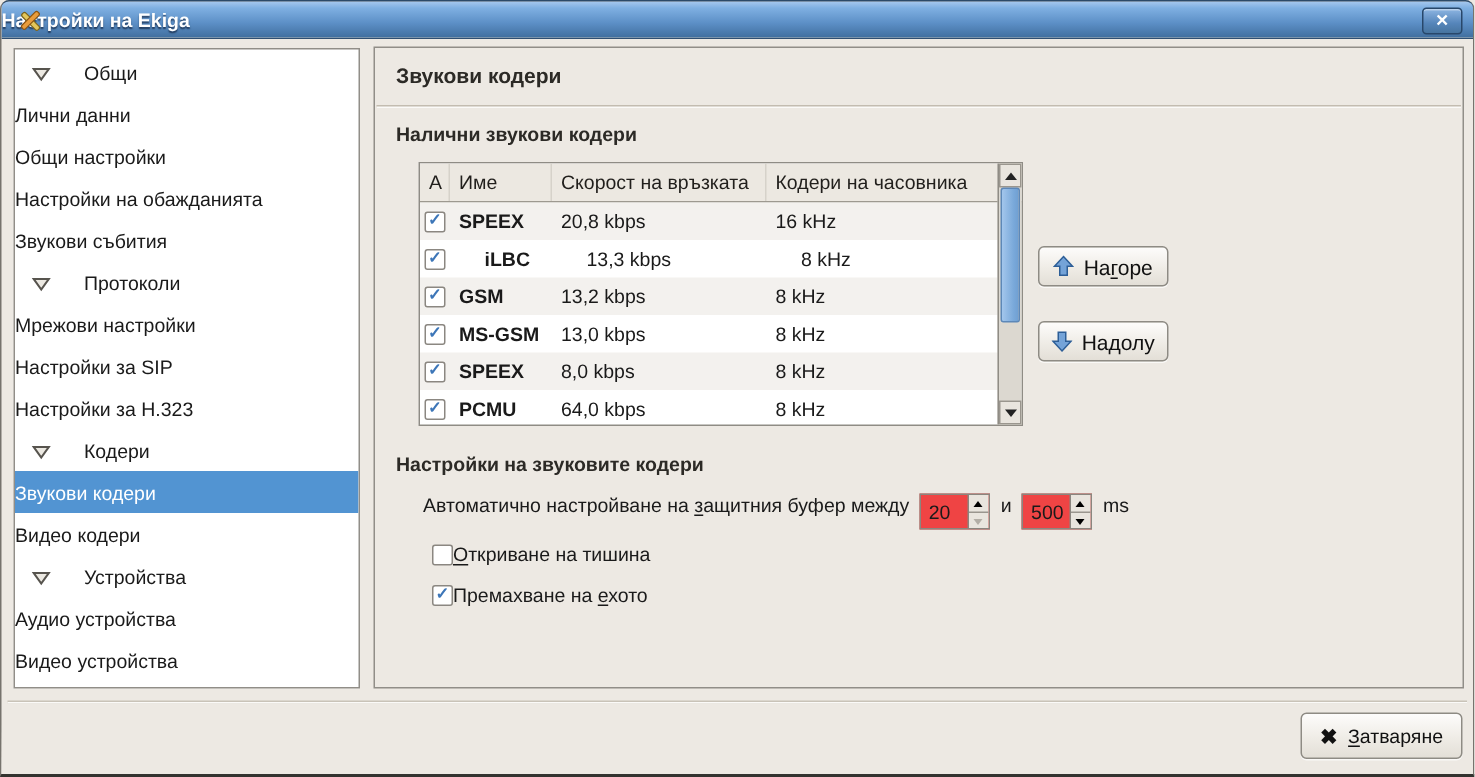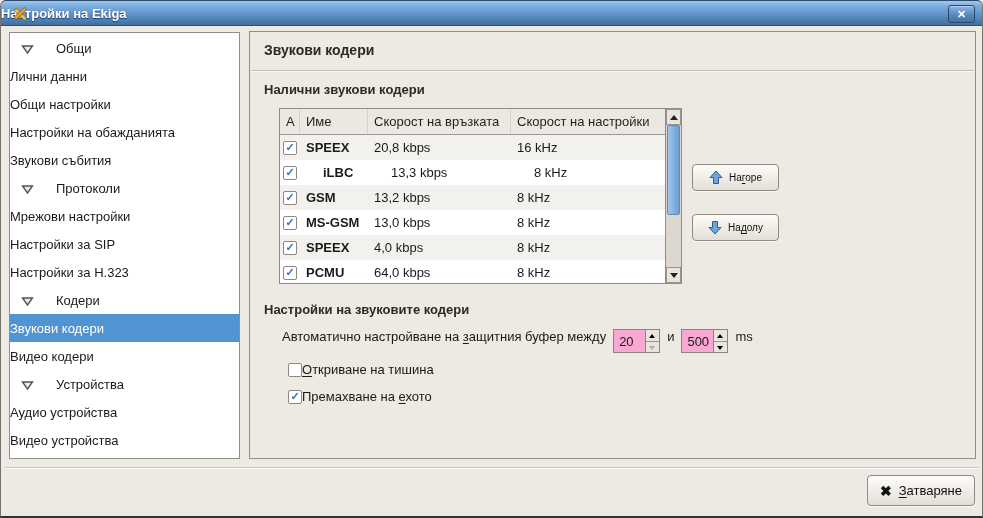--- a/index.html
+++ b/index.html
@@ -71,27 +71,27 @@
     border-left:4px solid transparent;border-right:4px solid transparent;border-bottom:5px solid #222;}
   .sb-btn .tri-down{position:absolute;left:3px;top:5px;width:0;height:0;
     border-left:4px solid transparent;border-right:4px solid transparent;border-top:5px solid #222;}
   .sb-thumb{position:absolute;left:1px;top:16px;width:13px;height:90px;border-radius:2px;
     border:1px solid #5d88b8;box-sizing:border-box;
     background:linear-gradient(90deg,#a3c6ec,#7aa9da 70%,#6f9fd2);}
   
   .mv-btn{position:absolute;left:442px;width:87px;height:27px;box-sizing:border-box;
     border:1px solid #8e8b84;border-radius:4px;
     background:linear-gradient(#fdfcfb,#efece6 55%,#e3dfd7);
-    display:flex;align-items:center;justify-content:center;gap:6px;font-size:10px;color:#111;
+    display:flex;align-items:center;justify-content:center;gap:6px;font-size:14px;color:#111;
     box-shadow:0 1px 0 rgba(255,255,255,.7);}
   .mv-btn.up{top:132px;} .mv-btn.down{top:182px;text-align:center;}
   .mn{text-decoration:underline;text-underline-offset:2px;}
   
   .jitter-row{position:absolute;left:32px;top:297px;height:26px;display:flex;align-items:flex-start;gap:7px;}
-  .spinbox{height:24px;box-sizing:border-box;border:1px solid #8a867f;background:#f9a8d4;display:flex;}
+  .spinbox{height:24px;box-sizing:border-box;border:1px solid #8a867f;background:#ef4444;display:flex;}
   .spinbox .val{width:31px;padding:4px 0 0 5px;box-sizing:border-box;font-size:13px;}
   .spin-col{width:13px;border-left:1px solid #8a867f;display:flex;flex-direction:column;}
   .spin-cell{flex:1;background:#e9e5de;position:relative;}
   .spin-cell.top{border-bottom:1px solid #9a968e;}
   .spin-cell .t-up{position:absolute;left:3px;top:4px;border-left:3px solid transparent;
     border-right:3px solid transparent;border-bottom:4px solid #000;}
   .spin-cell .t-down{position:absolute;left:3px;top:4px;border-left:3px solid transparent;
     border-right:3px solid transparent;border-top:4px solid #000;}
   .spin-cell .dim{border-top-color:#b3aea6;}
   
@@ -187,21 +187,21 @@
   <div class="main">
     <div class="page-title">Звукови кодери</div>
     <div class="hsep"></div>
     <div class="sec-title codecs">Налични звукови кодери</div>
 
     <div class="codec-table">
       <div class="thead">
         <div class="th col-a">А</div>
         <div class="th col-name">Име</div>
         <div class="th col-rate">Скорост на връзката</div>
-        <div class="th col-clock">Скорост на настройки</div>
+        <div class="th col-clock">Кодери на часовника</div>
       </div>
       <div class="trow">
         <span class="cbx"><span>✓</span></span>
         <span class="td name col-name" style="margin-left:3px">SPEEX</span>
         <span class="td col-rate">20,8 kbps</span>
         <span class="td col-clock">16 kHz</span>
       </div>
       <div class="trow">
         <span class="cbx"><span>✓</span></span>
         <span class="td name col-name" style="margin-left:20px">iLBC</span>
@@ -216,21 +216,21 @@
       </div>
       <div class="trow">
         <span class="cbx"><span>✓</span></span>
         <span class="td name col-name" style="margin-left:3px">MS-GSM</span>
         <span class="td col-rate">13,0 kbps</span>
         <span class="td col-clock">8 kHz</span>
       </div>
       <div class="trow">
         <span class="cbx"><span>✓</span></span>
         <span class="td name col-name" style="margin-left:3px">SPEEX</span>
-        <span class="td col-rate">4,0 kbps</span>
+        <span class="td col-rate">8,0 kbps</span>
         <span class="td col-clock">8 kHz</span>
       </div>
       <div class="trow">
         <span class="cbx"><span>✓</span></span>
         <span class="td name col-name" style="margin-left:3px">PCMU</span>
         <span class="td col-rate">64,0 kbps</span>
         <span class="td col-clock">8 kHz</span>
       </div>
 
       <div class="vscroll">

